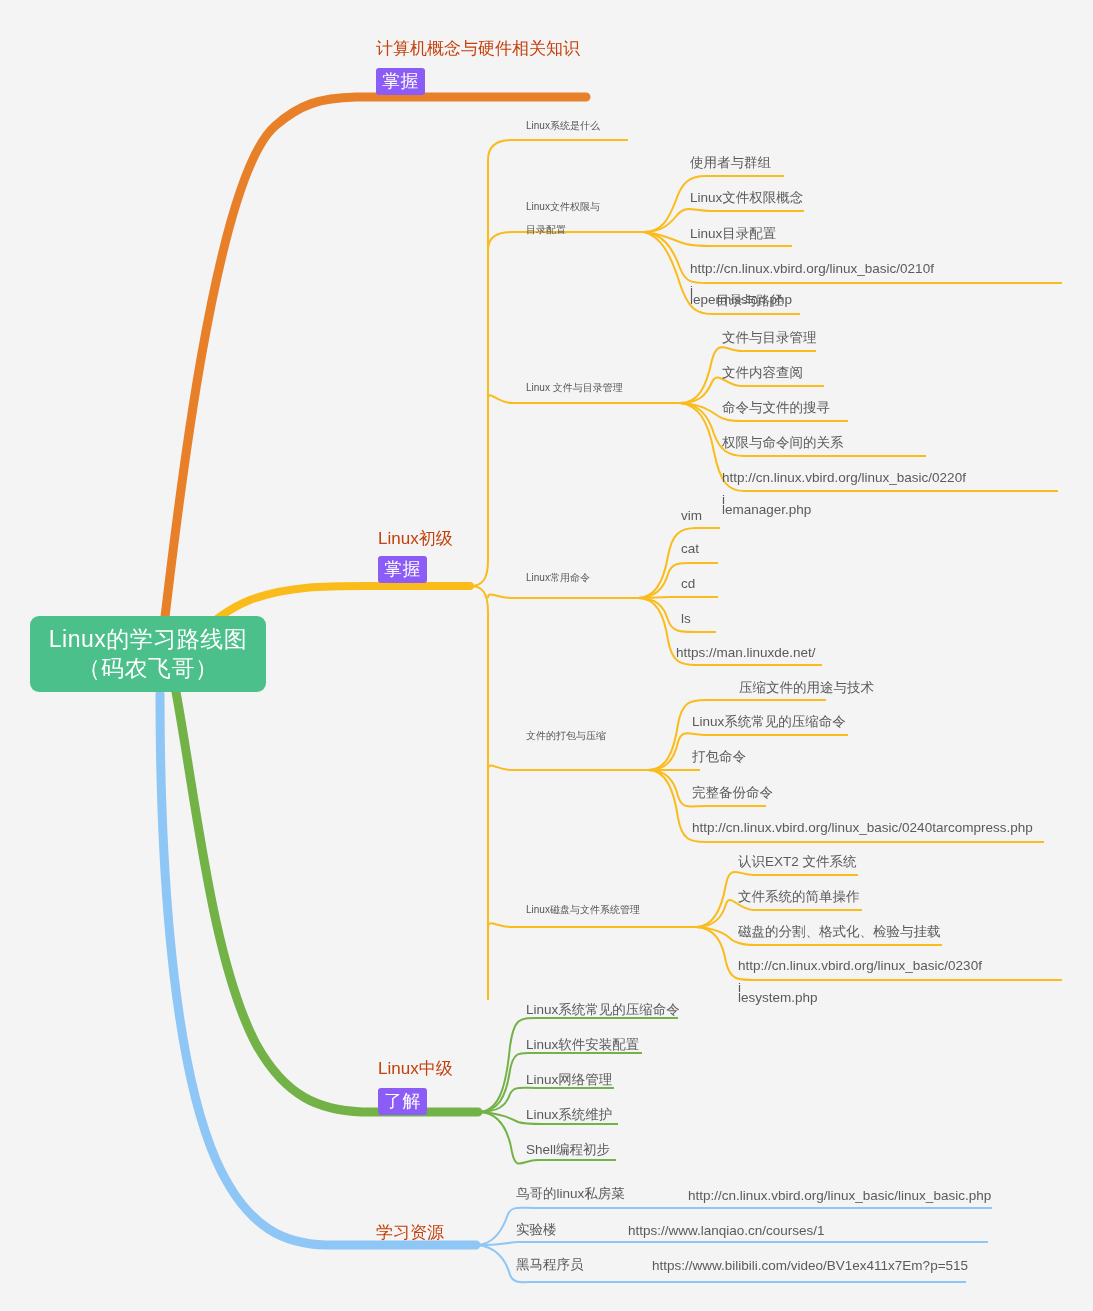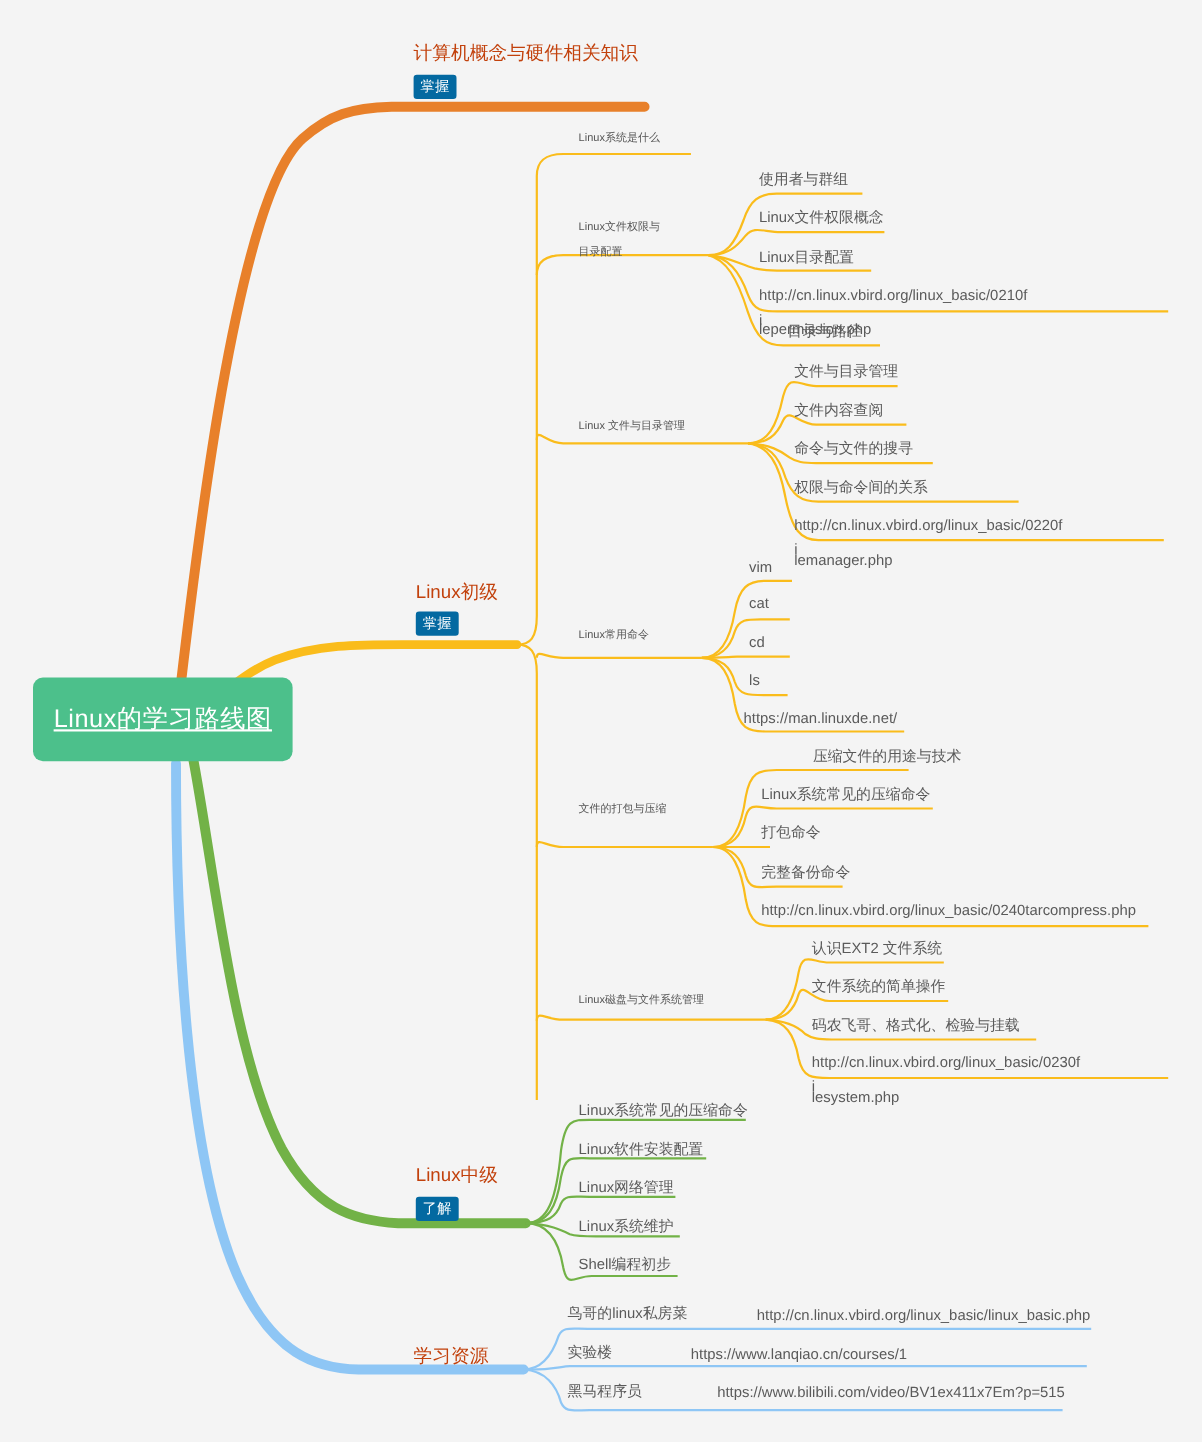--- a/index.html
+++ b/index.html
@@ -9,32 +9,32 @@
     font-family:"Liberation Sans","DejaVu Sans",sans-serif;
     position:relative;overflow:hidden;
   }
   #mindmap-canvas{position:absolute;left:0;top:0;width:1093px;height:1311px;}
   .lbl{position:absolute;color:#595959;white-space:nowrap;line-height:1.25;}
   .lbl.l1{font-size:17px;color:#c2410c;}
   .lbl.l2{font-size:10px;color:#555;}
   .lbl.l3{font-size:13.5px;color:#5a5a5a;}
   .lbl.url{font-size:13.5px;color:#5a5a5a;}
   .badge{
-    position:absolute;background:#0369a1;color:#ffffff;
-    font-size:13px;line-height:1;padding:4px 6px 5px 6px;
+    position:absolute;background:#8b5cf6;color:#ffffff;
+    font-size:18px;line-height:1;padding:4px 6px 5px 6px;
     border-radius:3px;letter-spacing:0.5px;text-align:center;
   }
   #root-node{
     position:absolute;left:30px;top:616px;width:236px;height:76px;
     background:#4cc08b;border-radius:9px;
     display:flex;align-items:center;justify-content:center;
     color:#ffffff;font-size:23px;line-height:1.28;text-align:center;
     letter-spacing:.5px;
   }
-  #root-node span{display:block;text-decoration:underline;}
+  #root-node span{display:block;}
 </style>
 </head>
 <body>
 
 <svg id="mindmap-canvas" viewBox="0 0 1093 1311" xmlns="http://www.w3.org/2000/svg">
 
   <path d="M160,660 C176,520 214,180 275,126 C300,104 320,98 356,97 L586,97" fill="none" stroke="#e8802a" stroke-width="9" stroke-linecap="round"></path>
 
   <path d="M164,655 C190,648 210,616 250,600 C290,585 330,586 378,586 L470,586" fill="none" stroke="#fabc1b" stroke-width="8" stroke-linecap="round"></path>
 
@@ -103,20 +103,21 @@
   </g>
 
   <g stroke="#fabc1b" stroke-width="2" fill="none">
     <path d="M512,140 L628,140"></path>
   </g>
 </svg>
 
 <div id="root-node">
   <div>
     <span>Linux的学习路线图</span>
+    <span>（码农飞哥）</span>
   </div>
 </div>
 
 <div class="lbl l1" style="left:376px;top:38px;">计算机概念与硬件相关知识</div>
 <div class="badge" style="left:376px;top:68px;">掌握</div>
 
 <div class="lbl l1" style="left:378px;top:528px;">Linux初级</div>
 <div class="badge" style="left:378px;top:556px;">掌握</div>
 
 <div class="lbl l1" style="left:378px;top:1058px;">Linux中级</div>
@@ -160,21 +161,21 @@
 <div class="lbl url" style="left:676px;top:645px;text-align:right;">https://man.linuxde.net/</div>
 
 <div class="lbl l3" style="left:692px;top:680px;margin-left:47px;">压缩文件的用途与技术</div>
 <div class="lbl l3" style="left:692px;top:714px;">Linux系统常见的压缩命令</div>
 <div class="lbl l3" style="left:692px;top:749px;">打包命令</div>
 <div class="lbl l3" style="left:692px;top:785px;">完整备份命令</div>
 <div class="lbl url" style="left:692px;top:820px;">http://cn.linux.vbird.org/linux_basic/0240tarcompress.php</div>
 
 <div class="lbl l3" style="left:738px;top:854px;">认识EXT2 文件系统</div>
 <div class="lbl l3" style="left:738px;top:889px;">文件系统的简单操作</div>
-<div class="lbl l3" style="left:738px;top:924px;">码农飞哥、格式化、检验与挂载</div>
+<div class="lbl l3" style="left:738px;top:924px;">磁盘的分割、格式化、检验与挂载</div>
 <div class="lbl url" style="left:738px;top:958px;">http://cn.linux.vbird.org/linux_basic/0230f</div>
 <div class="lbl url" style="left:738px;top:980px;">i</div>
 <div class="lbl url" style="left:738px;top:990px;">lesystem.php</div>
 
 <div class="lbl l3" style="left:526px;top:1002px;">Linux系统常见的压缩命令</div>
 <div class="lbl l3" style="left:526px;top:1037px;">Linux软件安装配置</div>
 <div class="lbl l3" style="left:526px;top:1072px;">Linux网络管理</div>
 <div class="lbl l3" style="left:526px;top:1107px;">Linux系统维护</div>
 <div class="lbl l3" style="left:526px;top:1142px;">Shell编程初步</div>
 

